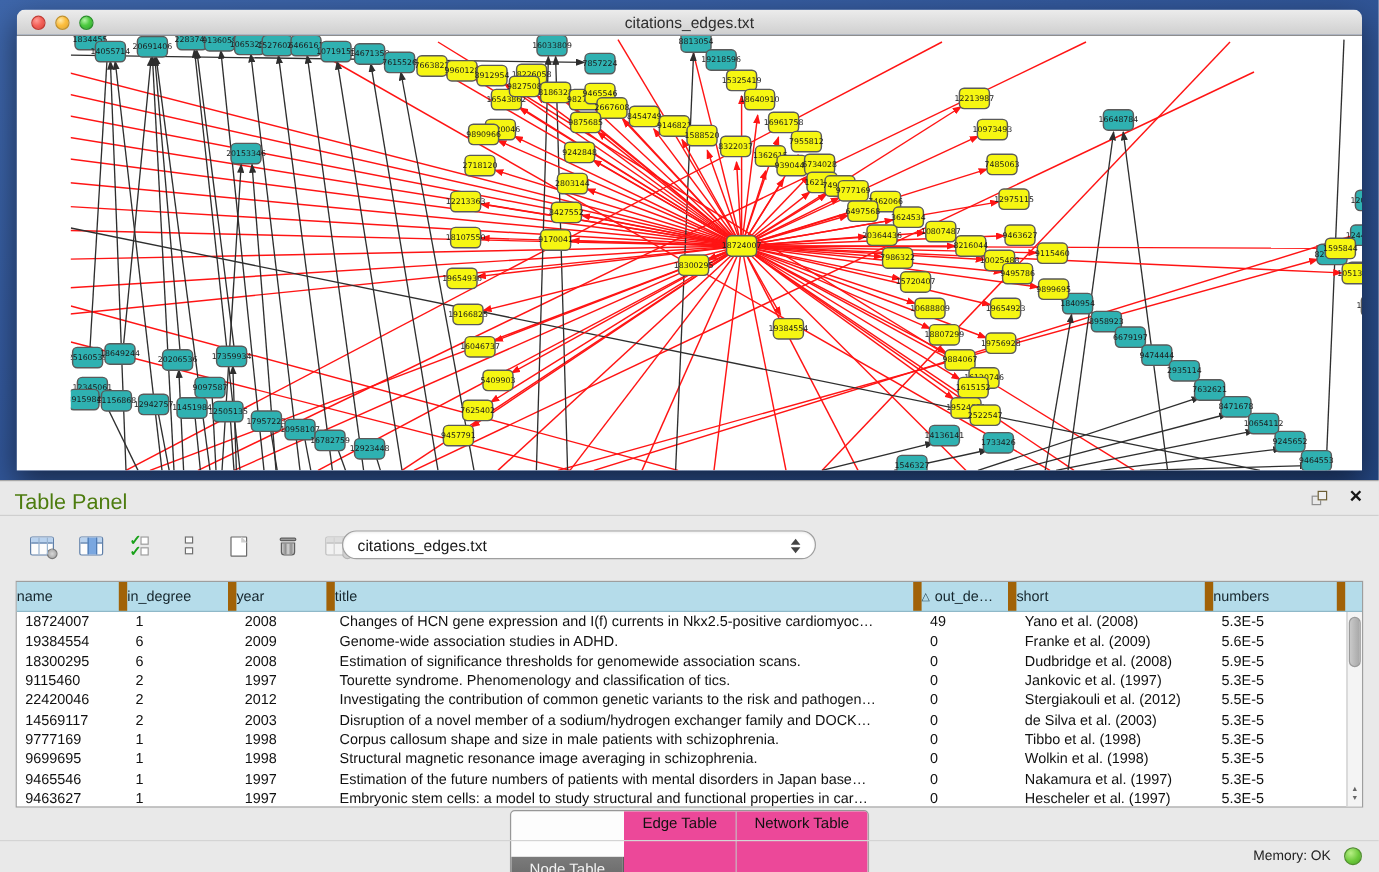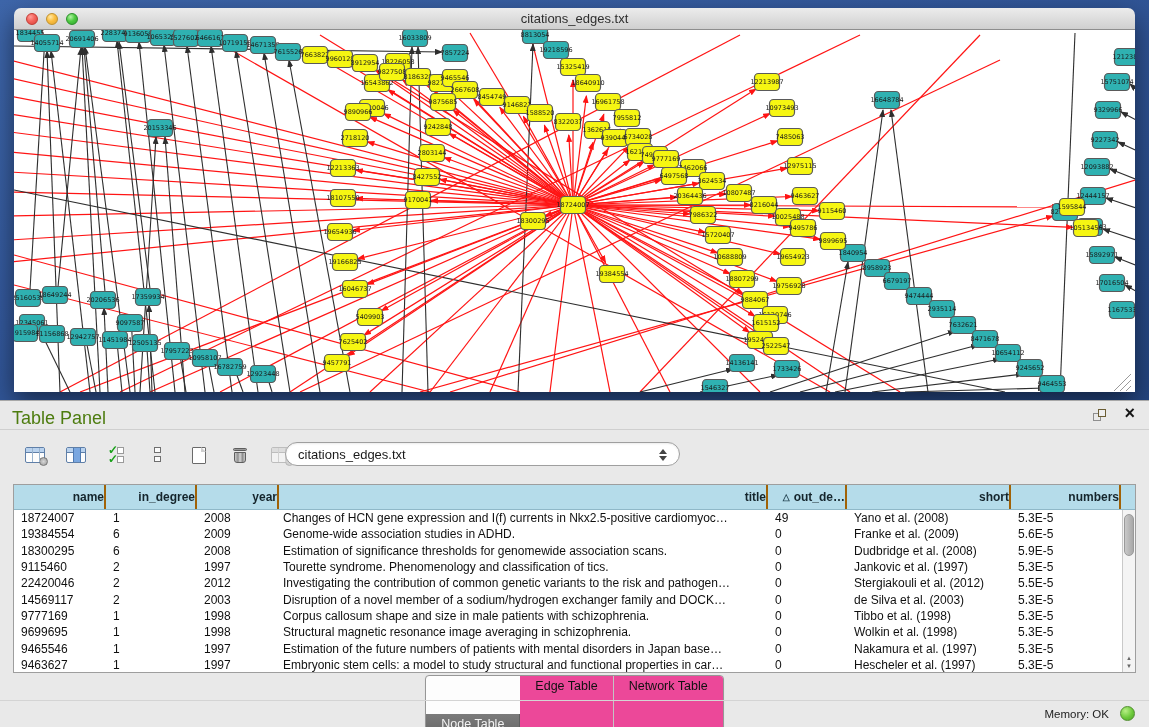--- a/index.html
+++ b/index.html
@@ -14,21 +14,21 @@
   .titlebar { position:absolute; left:0; top:0; width:100%; height:22px;
               background:linear-gradient(#ececec,#cfcfcf); border-bottom:1px solid #8d8d8d;
               border-radius:7px 7px 0 0; }
   .lights { position:absolute; left:12px; top:5px; display:flex; gap:8px; }
   .light { width:12px; height:12px; border-radius:50%; }
   .light.red   { background:radial-gradient(circle at 35% 30%,#ff9d97,#f4645c 45%,#d8443c); border:1px solid #c33b34; }
   .light.yellow{ background:radial-gradient(circle at 35% 30%,#ffe9a8,#fcbe3e 45%,#dca436); border:1px solid #c1912d; }
   .light.green { background:radial-gradient(circle at 35% 30%,#b2f3a6,#4ecb41 45%,#2fa32f); border:1px solid #2a8f2a; }
   .win-title { position:absolute; left:0; right:0; top:3px; text-align:center;
                font-size:13px; color:#2e2e2e; }
-  .net-canvas { position:absolute; left:0; top:22px; width:1121px; height:362px; background:#ffffff; overflow:hidden; }
+  .net-canvas { position:absolute; left:0; top:22px; width:1121px; height:362px; background:#ffffff; overflow:hidden;padding-left:45px; }
   .net-canvas svg { display:block; }
 
   
   .table-panel { position:absolute; left:0; top:400px; width:1149px; height:327px;
                  background:#e9e9e9; border-top:1px solid #a8a8a8; }
   .tp-header { position:relative; height:29px; border-bottom:1px solid #cfcfcf; }
   .tp-title { position:absolute; left:12px; top:7px; font-size:18px; color:#4d7c0f; }
   .tp-float { position:absolute; right:42px; top:8px; width:14px; height:14px; cursor:default; }
   .tp-float .sq1 { position:absolute; left:0; top:4px; width:8px; height:8px; border:1px solid #8f8f8f; background:transparent; }
   .tp-float .sq2 { position:absolute; left:5px; top:0; width:8px; height:8px; border:1px solid #6b5d33; background:#efefef; }
@@ -74,22 +74,22 @@
   .combo-arrows { position:absolute; right:12px; top:4px; width:9px; height:16px; }
   .combo-arrows .up { position:absolute; left:1px; top:2px; width:0; height:0;
                       border-left:4px solid transparent; border-right:4px solid transparent; border-bottom:5px solid #444; }
   .combo-arrows .dn { position:absolute; left:1px; bottom:2px; width:0; height:0;
                       border-left:4px solid transparent; border-right:4px solid transparent; border-top:5px solid #444; }
 
   
   .grid-wrap { position:absolute; left:13px; top:83px; width:1123px; height:189px;
                background:#fff; border:1px solid #9e9e9e; }
   .grid-head { display:flex; height:25px; background:#b5dcea; border-bottom:1px solid #8fb8c8; }
-  .gh-cell { display:flex; align-items:center; justify-content:flex-end; font-size:12px; color:#15252c;
-             border-right:2px solid #a16207; height:100%; position:relative;font-weight:bold; }
+  .gh-cell { display:flex; align-items:center; justify-content:flex-start; font-size:12px; color:#15252c;
+             border-right:7px solid #a16207; height:100%; position:relative; }
   .gh-cell .sort { font-size:9px; margin-right:4px; color:#2a4a58; }
   .col-0{width:92px;} .col-1{width:91px;} .col-2{width:82px;} .col-3{width:489px;}
   .col-4{width:79px;} .col-5{width:164px;} .col-6{width:110px;}
   .grid-body { position:relative; height:163px; overflow:hidden; }
   .grow { display:flex; height:16.3px; align-items:center; }
   .gcell { font-size:12px; color:#101010; white-space:nowrap; overflow:hidden; padding-left:7px; }
   .gcell.col-3 { padding-left:4px; }
   .vscroll { position:absolute; right:0; top:25px; bottom:0; width:13px; background:#f4f4f4; border-left:1px solid #c9c9c9; }
   .vthumb { position:absolute; left:1px; top:4px; width:10px; height:42px; border-radius:5px;
             background:linear-gradient(90deg,#c9c9c9,#a8a8a8); border:1px solid #9a9a9a; }

